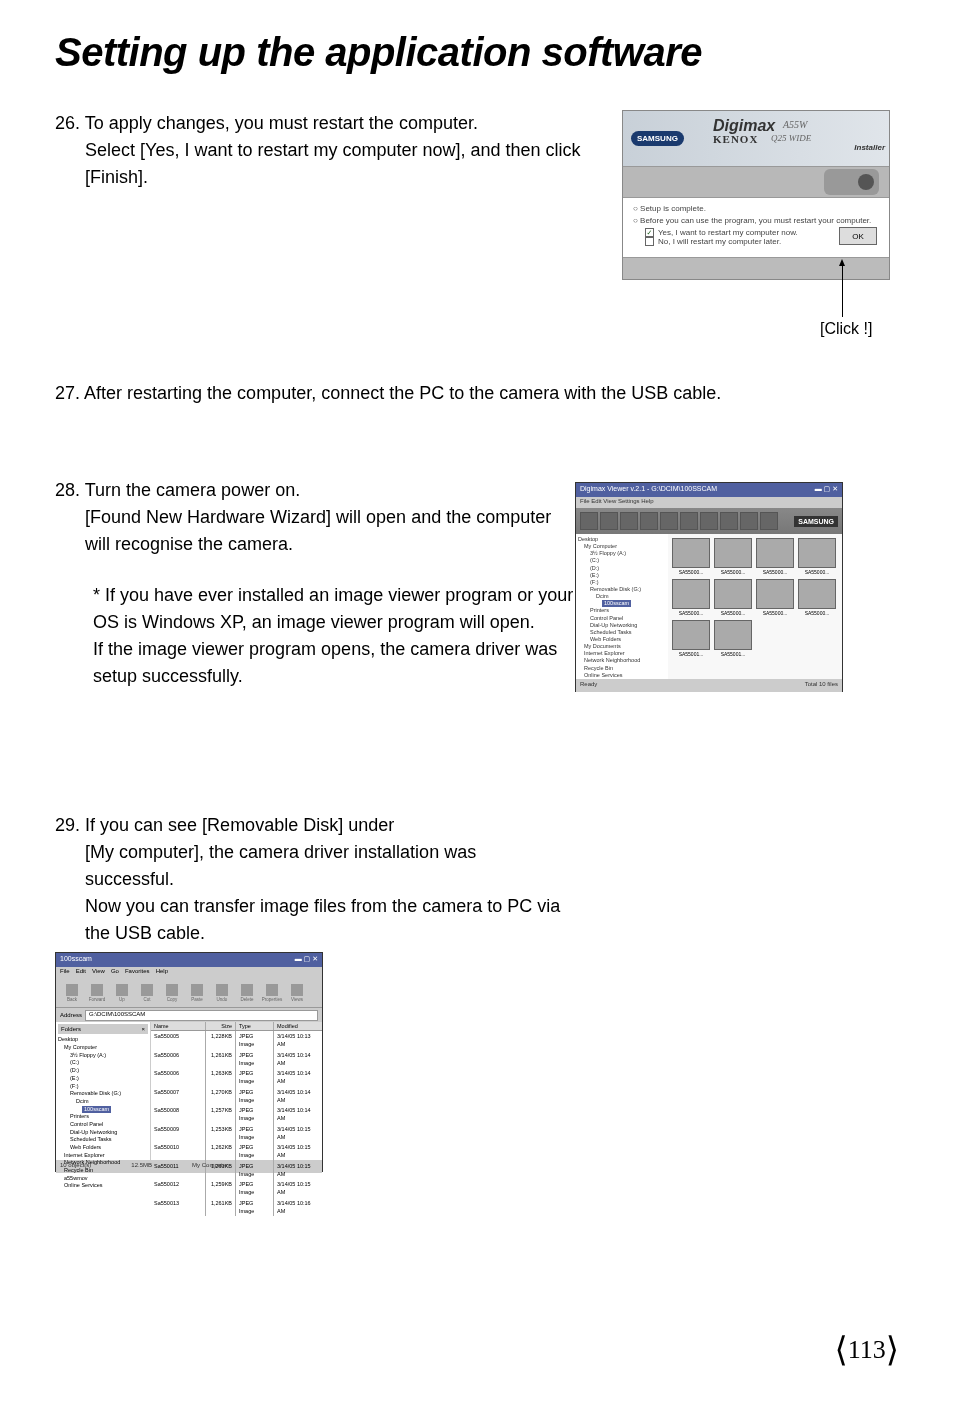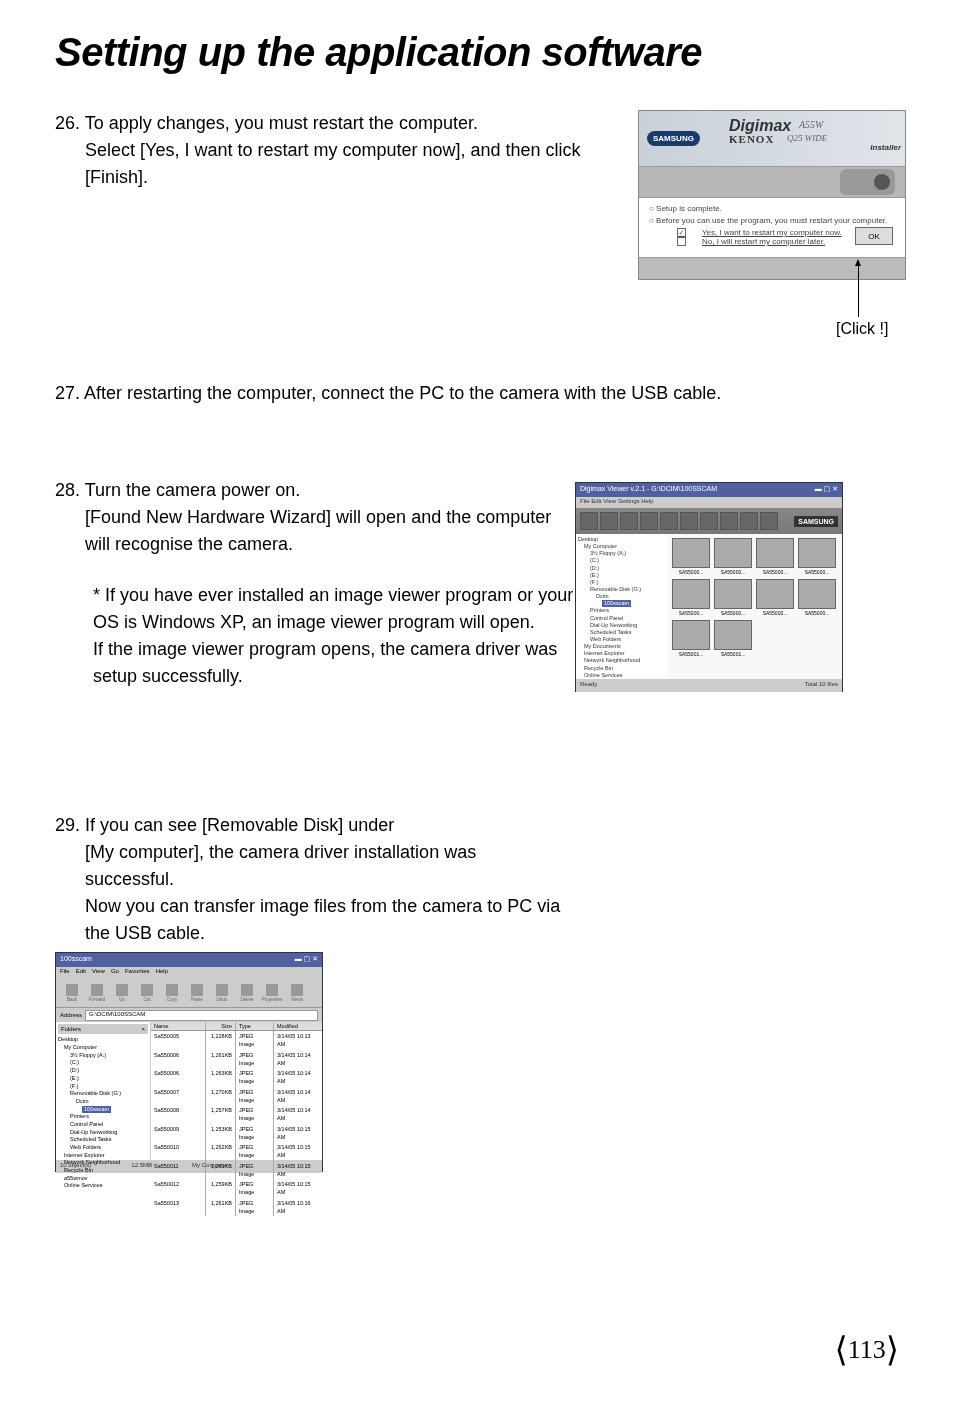--- a/index.html
+++ b/index.html
@@ -9,21 +9,21 @@
     }
     body {
       font-family: Arial, sans-serif;
       background: #fff;
       width: 954px;
       height: 1401px;
       position: relative;
       color: #000;
     }
     .page {
-      padding: 20px 48px 50px 55px;
+      padding: 20px 64px 50px 55px;
       position: relative;
       height: 100%;
     }
     .title {
       font-size: 40px;
       font-weight: bold;
       font-style: italic;
       margin-top: 10px;
       margin-bottom: 35px;
       letter-spacing: -0.5px;
@@ -144,25 +144,24 @@
       padding: 6px 10px;
       font-size: 8px;
       color: #444;
       background: #fff;
       height: 60px;
     }
     .installer-line {
       margin-bottom: 3px;
     }
     .checkbox-line {
-      margin-left: 28px;
+      margin-left: 12px;
       display: flex;
       align-items: center;
-      gap: 16px;
-      text-decoration: underline;
+      gap: 4px;
     }
     .checkbox {
       width: 9px;
       height: 9px;
       border: 1px solid #666;
       display: inline-flex;
       align-items: center;
       justify-content: center;
       font-size: 7px;
       color: #1a5c1a;

